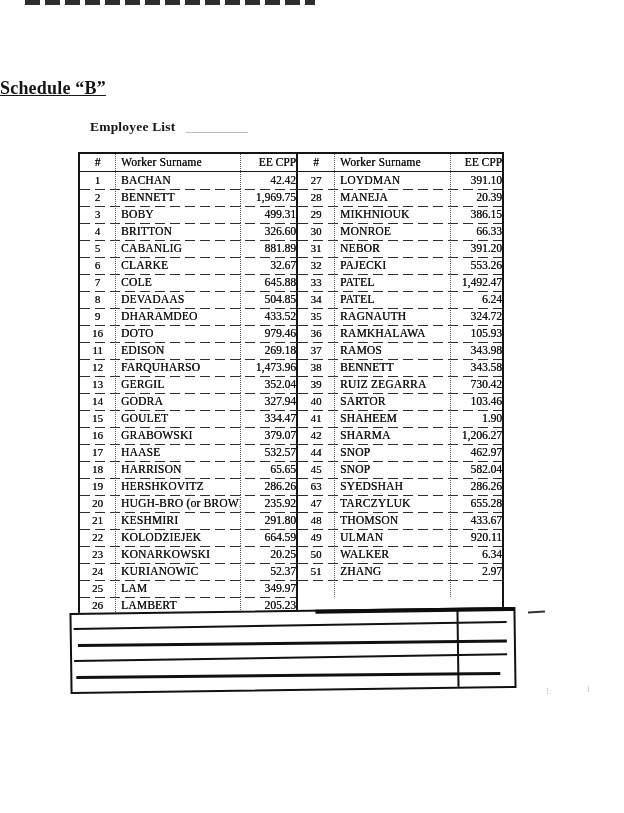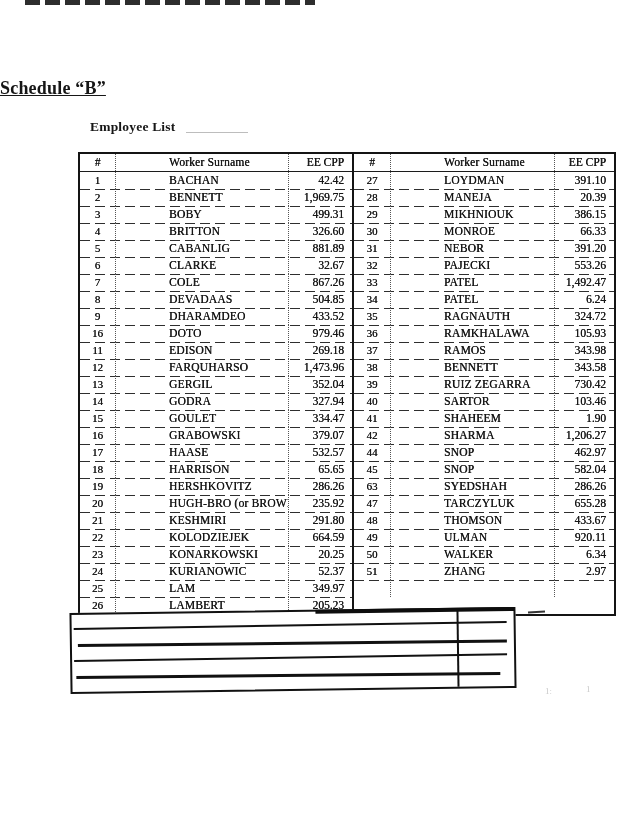--- a/index.html
+++ b/index.html
@@ -56,22 +56,22 @@
     background:repeating-linear-gradient(90deg,#2e2e2e 0 10px,rgba(0,0,0,0) 10px 15px);
   }
   .trow:last-child::after{background:none;}
 
   .cell{
     font-size:11.5px;line-height:16px;
     white-space:nowrap;overflow:hidden;
     text-shadow:.3px 0 0 currentColor;
   }
   .cell.num{text-align:center;border-right:1px dotted #555;font-size:11px;}
-  .cell.surname{padding-left:5px;border-right:1px dotted #555;letter-spacing:.2px;margin-left:48px;}
-  .cell.cpp{text-align:right;padding-right:8px;}
+  .cell.surname{padding-left:5px;border-right:1px dotted #555;letter-spacing:.2px;}
+  .cell.cpp{text-align:right;padding-right:0;}
 
   .half.left  .cell.num{width:35px;}
   .half.left  .cell.surname{width:119px;}
   .half.left  .cell.cpp{width:55px;}
   .half.right .cell.num{width:36px;}
   .half.right .cell.surname{width:110px;}
   .half.right .cell.cpp{width:51px;}
 
   .thead .cell{font-size:11.5px;}
 
@@ -155,21 +155,21 @@
             <div class="cell cpp">881.89</div>
           </div>
           <div class="trow">
             <div class="cell num">6</div>
             <div class="cell surname">CLARKE</div>
             <div class="cell cpp">32.67</div>
           </div>
           <div class="trow">
             <div class="cell num">7</div>
             <div class="cell surname">COLE</div>
-            <div class="cell cpp">867.26</div>
+            <div class="cell cpp">645.88</div>
           </div>
           <div class="trow">
             <div class="cell num">8</div>
             <div class="cell surname">DEVADAAS</div>
             <div class="cell cpp">504.85</div>
           </div>
           <div class="trow">
             <div class="cell num">9</div>
             <div class="cell surname">DHARAMDEO</div>
             <div class="cell cpp">433.52</div>

